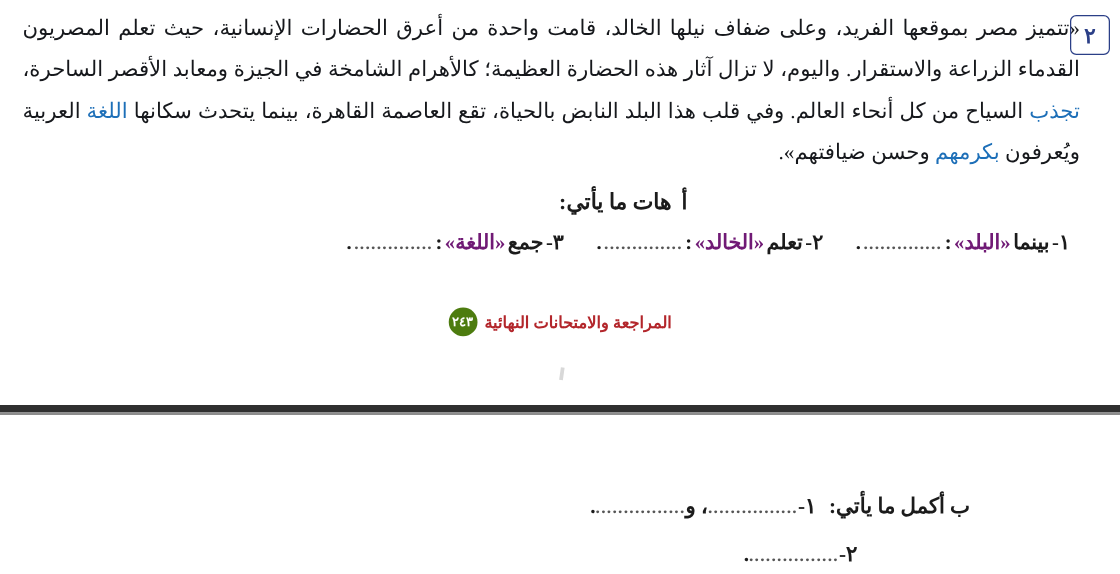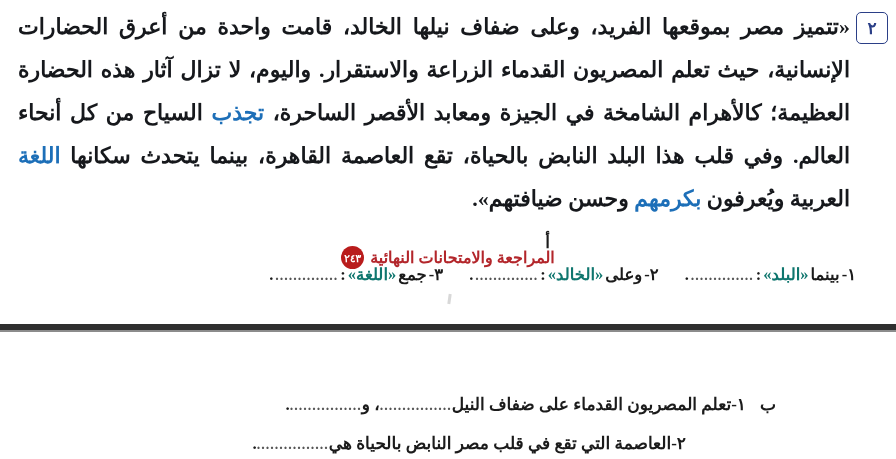--- a/index.html
+++ b/index.html
@@ -35,27 +35,27 @@
     color: #2b3f87;
     font-size: 17px;
     font-weight: bold;
     display: flex;
     align-items: center;
     justify-content: center;
     line-height: 1;
   }
 
   .passage {
-    margin: 6px 46px 0 18px;
-    font-size: 22px;
+    margin: 6px 32px 0 18px;
+    font-size: 17px;
     line-height: 1.95;
     text-align: justify;
     text-align-last: right;
     color: #16181c;
-    font-weight: 700;
+    font-weight: 400;
   }
   .passage .hl {
     color: #1d6fb8;
   }
 
   .sub-a-row {
     margin: 12px 46px 0 0;
     font-size: 17.5px;
     font-weight: bold;
     display: flex;
@@ -83,21 +83,21 @@
     gap: 0px;
     white-space: nowrap;
     font-weight: 600;
   }
   .item {
     display: inline-flex;
     align-items: baseline;
     gap: 2px;
   }
   .item .word {
-    color: #0f766e;
+    color: #701a75;
   }
   .dots {
     display: inline-block;
     color: #555;
     letter-spacing: 1px;
     font-size: 14px;
   }
   .sp {
     display: inline-block;
     width: 26px;
@@ -113,29 +113,29 @@
     top: 240px;
     right: 0;
     left: 0;
     display: flex;
     justify-content: center;
     align-items: center;
     gap: 6px;
   }
   .footer-text {
     color: #b3262b;
-    font-size: 16px;
+    font-size: 13px;
     font-weight: bold;
     letter-spacing: 0;
   }
   .page-circle {
     width: 23px;
     height: 23px;
     border-radius: 50%;
-    background: #b91c1c;
+    background: #4d7c0f;
     color: #ffffff;
     font-size: 10.5px;
     font-weight: bold;
     display: flex;
     align-items: center;
     justify-content: center;
   }
 
   .stray-mark {
     position: absolute;
@@ -197,37 +197,38 @@
 <div class="page-top">
 
   <div class="q-number">٢</div>
 
   <div class="passage">
     <span>«تتميز مصر بموقعها الفريد، وعلى ضفاف نيلها الخالد، قامت واحدة من أعرق الحضارات الإنسانية، حيث تعلم المصريون القدماء الزراعة والاستقرار. واليوم، لا تزال آثار هذه الحضارة العظيمة؛ كالأهرام الشامخة في الجيزة ومعابد الأقصر الساحرة، </span><span class="hl">تجذب</span><span> السياح من كل أنحاء العالم. وفي قلب هذا البلد النابض بالحياة، تقع العاصمة القاهرة، بينما يتحدث سكانها </span><span class="hl">اللغة</span><span> العربية ويُعرفون </span><span class="hl">بكرمهم</span><span> وحسن ضيافتهم».</span>
   </div>
 
   <div class="sub-a-row">
     <span class="sub-letter">أ</span>
+    <span class="sub-a-text">هات ما يأتي:</span>
   </div>
 
   <div class="items-row">
 
     <span class="item">
       <span>١-</span>
       <span>بينما</span>
       <span class="word">«البلد»</span>
         <span>:</span>
       <span class="dots">..............</span>
       <span>.</span>
     </span>
     <span class="sp"></span>
 
     <span class="item">
       <span>٢-</span>
-      <span>وعلى</span>
+      <span>تعلم</span>
       <span class="word">«الخالد»</span>
         <span>:</span>
       <span class="dots">..............</span>
       <span>.</span>
     </span>
     <span class="sp"></span>
 
     <span class="item">
       <span>٣-</span>
       <span>جمع</span>
@@ -247,29 +248,28 @@
   <div class="stray-mark"></div>
 </div>
 
 <div class="page-gap"></div>
 <div class="page-gap-thin"></div>
 
 <div class="page-bottom">
 
   <div class="b-line">
     <span class="sub-letter-b">ب</span>
+    <span>أكمل ما يأتي:</span>
     <span class="period"></span>
     <span>١-</span>
-    <span>تعلم المصريون القدماء على ضفاف النيل</span>
     <span class="dots">................</span>
     <span>، و</span>
     <span class="dots">................</span>
     <span>.</span>
   </div>
 
   <div class="b-line2">
     <span>٢-</span>
-    <span>العاصمة التي تقع في قلب مصر النابض بالحياة هي</span>
     <span class="dots">................</span>
     <span>.</span>
   </div>
 
 </div>
 
 </body></html>

